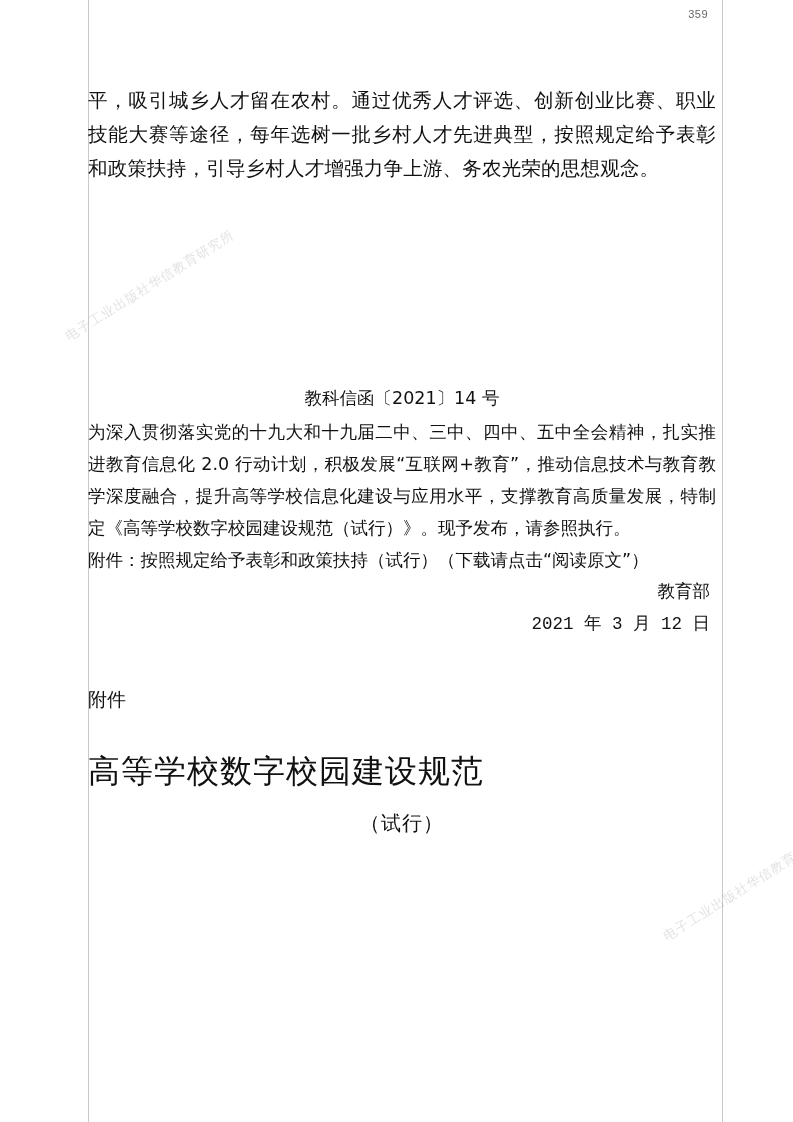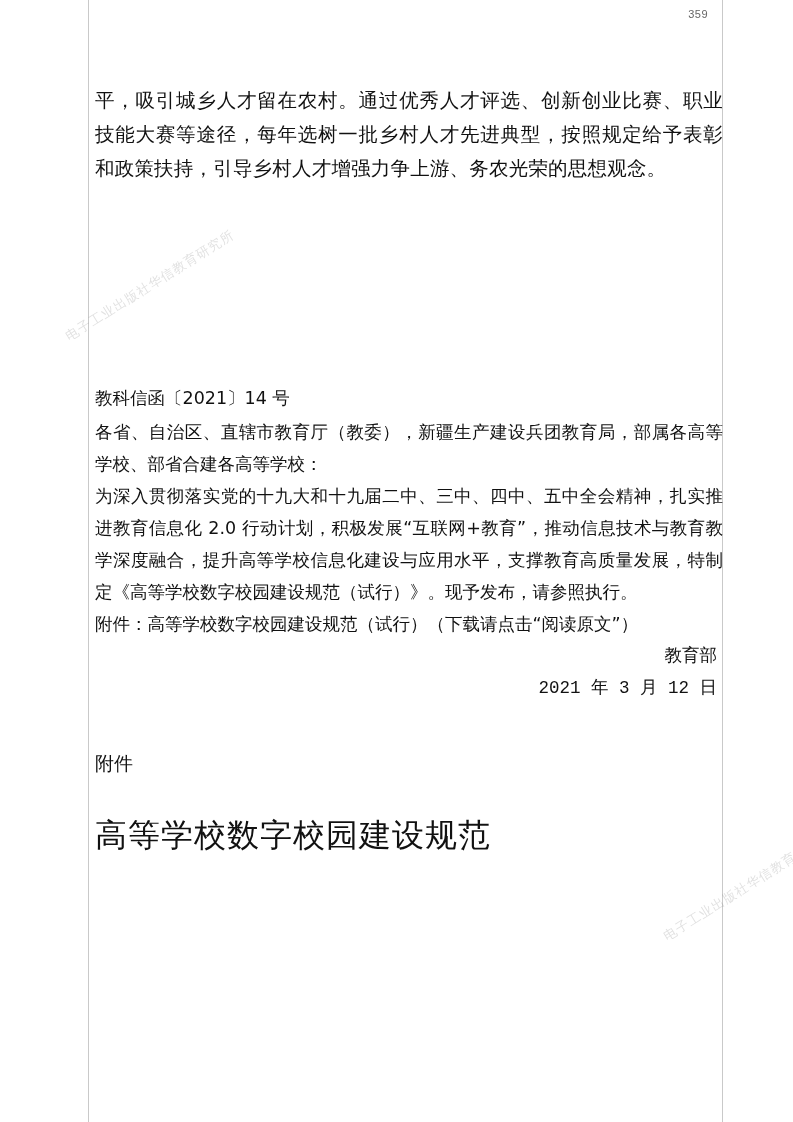--- a/index.html
+++ b/index.html
@@ -41,21 +41,21 @@
     position: absolute;
     right: 72px;
     top: 8px;
     font-size: 11px;
     color: #666666;
     font-family: "Liberation Sans", sans-serif;
     letter-spacing: 0.5px;
   }
   .content {
     position: absolute;
-    left: 95px;
+    left: 88px;
     top: 84px;
     width: 628px;
   }
   .body-para {
     font-size: 19.5px;
     line-height: 34px;
     text-align: justify;
     text-justify: inter-ideograph;
     letter-spacing: 0.2px;
     margin: 0;
@@ -68,21 +68,21 @@
   .doc-title {
     font-size: 18.5px;
     font-weight: bold;
     text-align: center;
     letter-spacing: 0.2px;
     font-family: "DejaVu Sans", "Liberation Sans", sans-serif;
     margin: 0 0 6px 0;
     padding-right: 4px;
   }
   .doc-number {
-    text-align: left;
+    text-align: center;
     font-size: 17.5px;
     line-height: 32px;
     font-family: "DejaVu Sans", "Liberation Sans", sans-serif;
     margin: 0 0 2px 0;
   }
   .notice-para {
     font-size: 17.5px;
     line-height: 32px;
     text-align: justify;
     text-justify: inter-ideograph;
@@ -150,28 +150,28 @@
 
   <div class="content">
 
     <p class="body-para">平，吸引城乡人才留在农村。通过优秀人才评选、创新创业比赛、职业技能大赛等途径，每年选树一批乡村人才先进典型，按照规定给予表彰和政策扶持，引导乡村人才增强力争上游、务农光荣的思想观念。</p>
 
     <div class="spacer-gap"></div>
 
 
     <p class="doc-number">教科信函〔2021〕14 号</p>
 
-    <p class="notice-para">各省、自治区、直辖市教育厅（教委），新疆生产建设兵团教育局，部属各高等学校、部省合建各高等学校：</p>
 
     <p class="notice-para indent2">为深入贯彻落实党的十九大和十九届二中、三中、四中、五中全会精神，扎实推进教育信息化 2.0 行动计划，积极发展“互联网+教育”，推动信息技术与教育教学深度融合，提升高等学校信息化建设与应用水平，支撑教育高质量发展，特制定《高等学校数字校园建设规范（试行）》。现予发布，请参照执行。</p>
 
-    <p class="notice-para">附件：高等学校数字校园建设规范（试行）（下载请点击“阅读原文”）</p>
+    <p class="notice-para">附件：按照规定给予表彰和政策扶持（试行）（下载请点击“阅读原文”）</p>
 
     <p class="sign-line">教育部</p>
     <p class="sign-line">2021 年 3 月 12 日</p>
 
     <p class="attach-label">附件</p>
 
     <h2 class="main-title">高等学校数字校园建设规范</h2>
+    <p class="sub-title">（试行）</p>
 
   </div>
 
 </div>
 
 </body></html>

